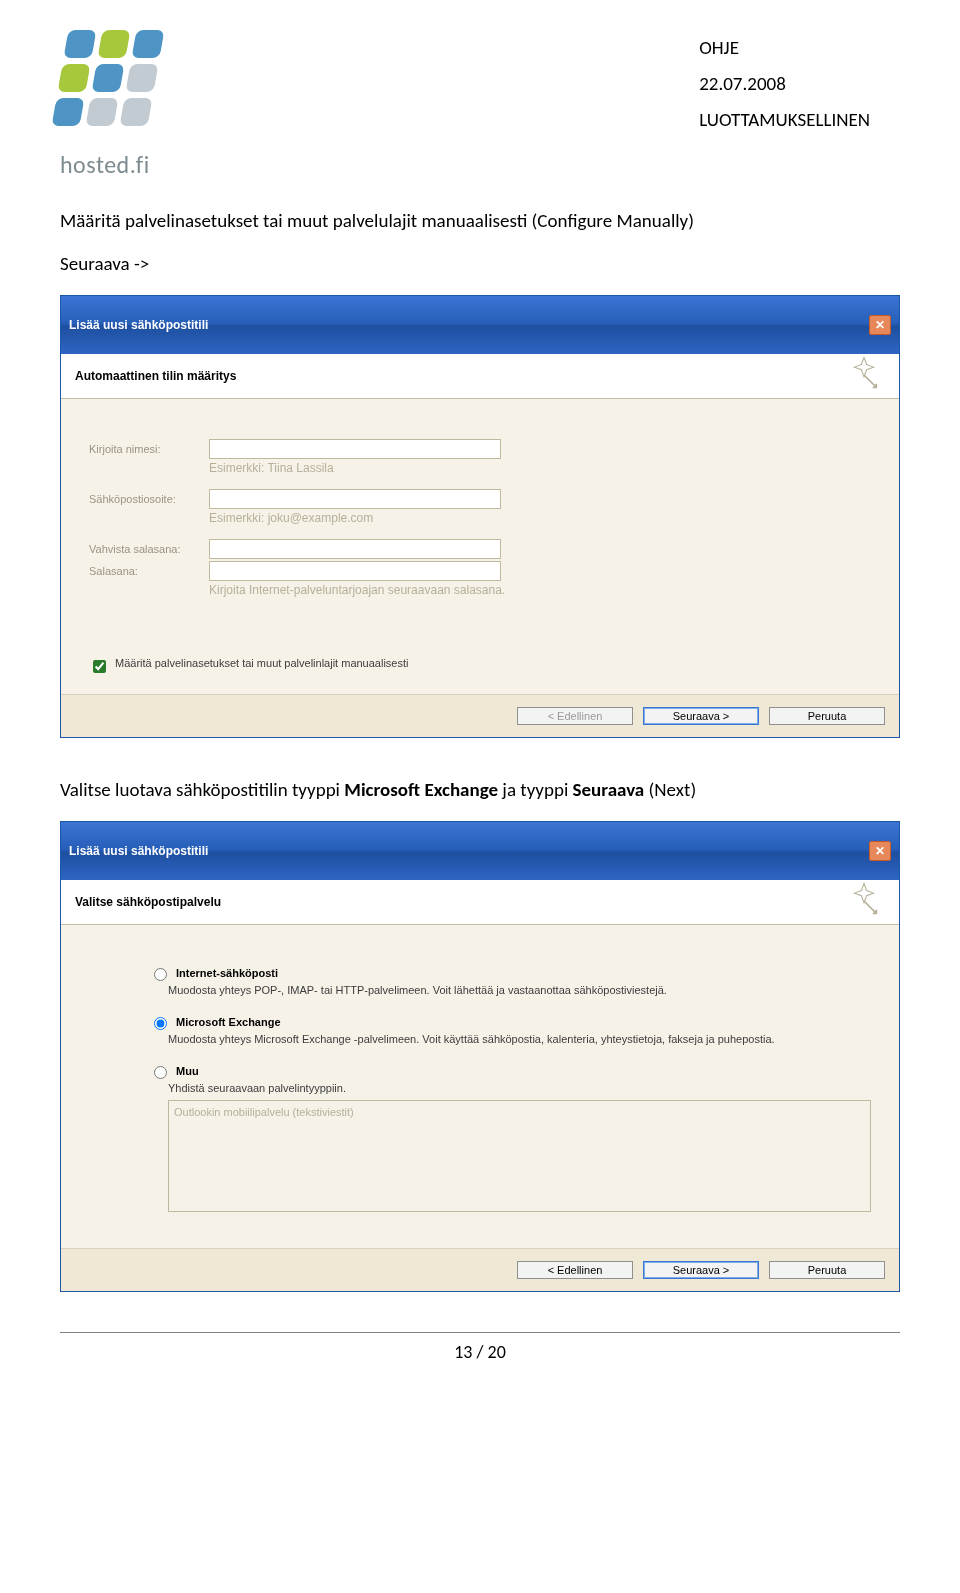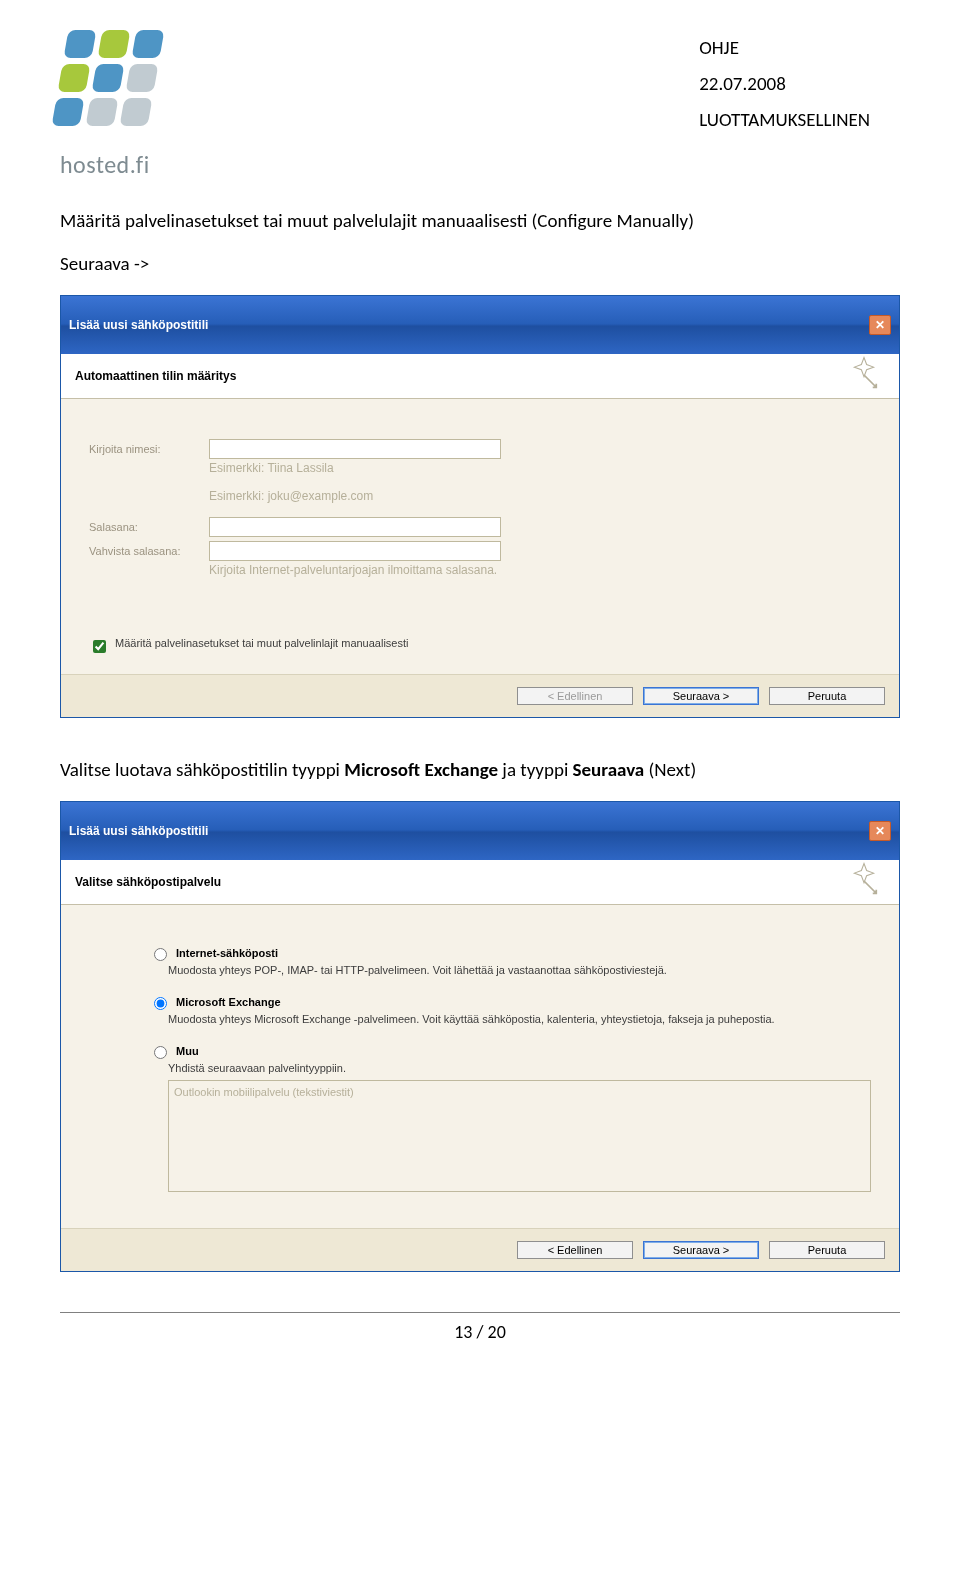--- a/index.html
+++ b/index.html
@@ -86,30 +86,34 @@
               </g>
             </svg>
         </span>
       </div>
       <div class="dlg-content">
         <div class="form-row">
           <span class="form-label">Kirjoita nimesi:</span>
           <div class="form-input"></div>
         </div>
         <div class="form-hint">Esimerkki: Tiina Lassila</div>
+        <div class="form-row">
+          <span class="form-label">Sähköpostiosoite:</span>
+          <div class="form-input"></div>
+        </div>
         <div class="form-hint">Esimerkki: joku@example.com</div>
+        <div class="form-row" style="margin-top:4px">
+          <span class="form-label">Vahvista salasana:</span>
+          <div class="form-input"></div>
+        </div>
         <div class="form-row">
           <span class="form-label">Salasana:</span>
           <div class="form-input"></div>
         </div>
-        <div class="form-row" style="margin-top:4px">
-          <span class="form-label">Vahvista salasana:</span>
-          <div class="form-input"></div>
-        </div>
-        <div class="form-hint">Kirjoita Internet-palveluntarjoajan ilmoittama salasana.</div>
+        <div class="form-hint">Kirjoita Internet-palveluntarjoajan seuraavaan salasana.</div>
 
         <div class="check-row">
           <input type="checkbox" checked="" style="">
           <span>Määritä palvelinasetukset tai muut palvelinlajit manuaalisesti</span>
         </div>
       </div>
       <div class="btn-row">
         <div class="winbtn disabled">&lt; Edellinen</div>
         <div class="winbtn focus">Seuraava &gt;</div>
         <div class="winbtn">Peruuta</div>

